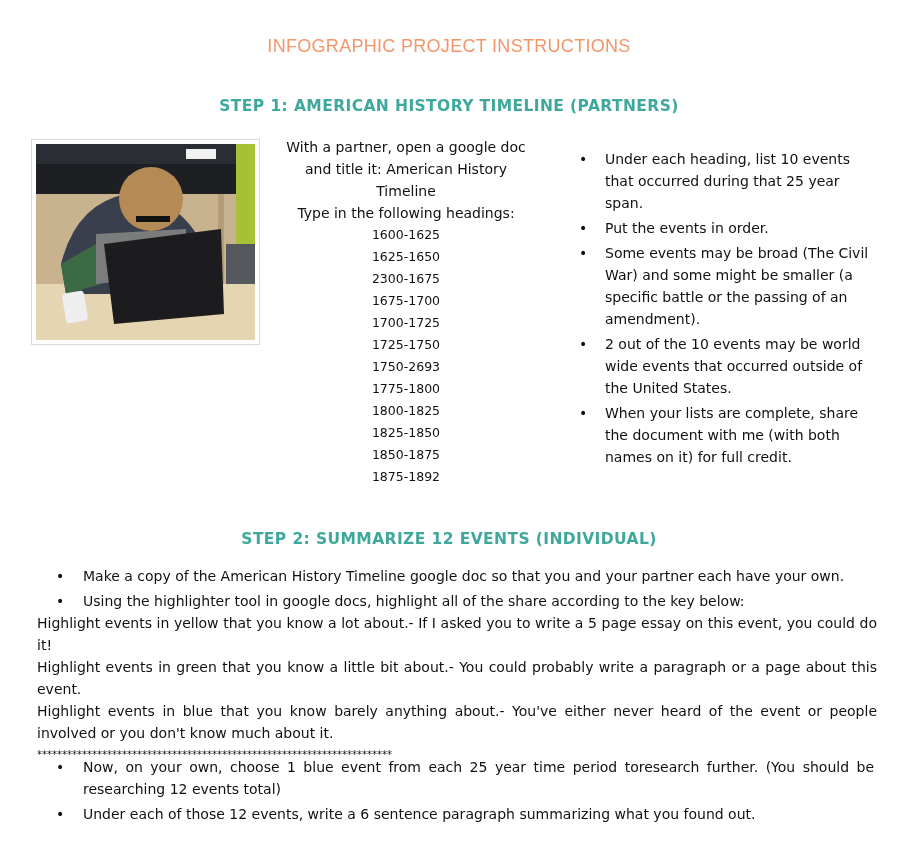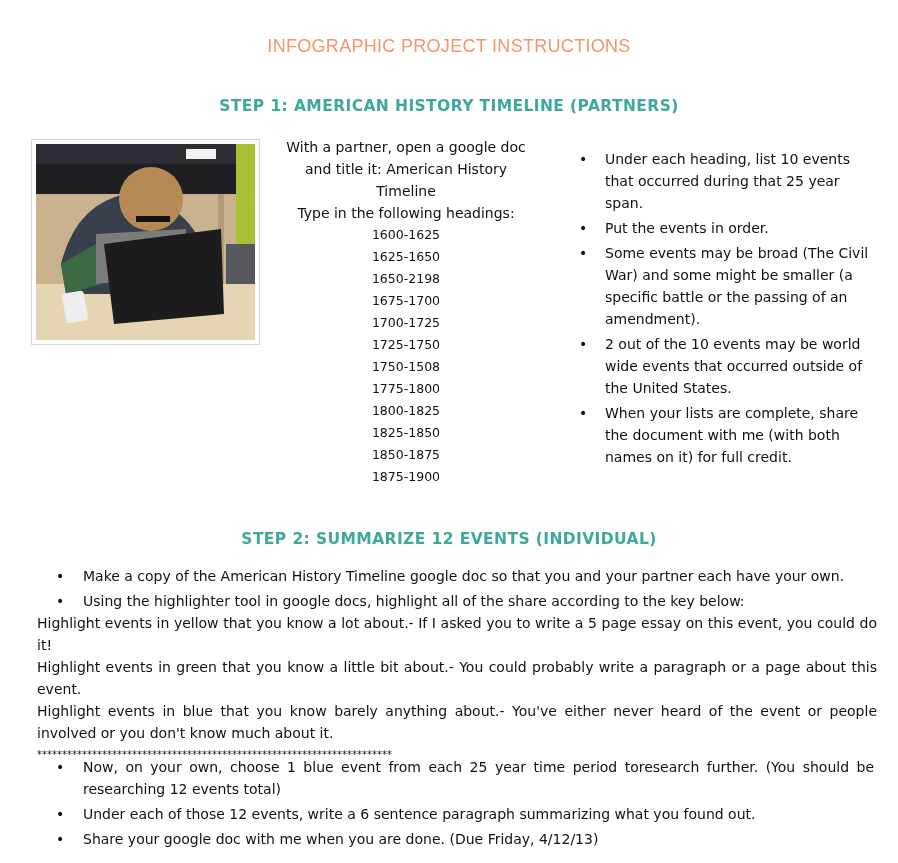--- a/index.html
+++ b/index.html
@@ -60,30 +60,30 @@
     </svg>
   </div>
 </div>
 
 <div class="center-col">
   <div>With a partner, open a google doc and title it: American History Timeline</div>
   <div>Type in the following headings:</div>
   <div class="years">
     <div>1600-1625</div>
     <div>1625-1650</div>
-    <div>1650-2198</div>
+    <div>2300-1675</div>
     <div>1675-1700</div>
     <div>1700-1725</div>
     <div>1725-1750</div>
-    <div>1750-1508</div>
+    <div>1750-2693</div>
     <div>1775-1800</div>
     <div>1800-1825</div>
     <div>1825-1850</div>
     <div>1850-1875</div>
-    <div>1875-1900</div>
+    <div>1875-1892</div>
   </div>
 </div>
 
 <ul class="right-col">
   <li>Under each heading, list 10 events that occurred during that 25 year span.</li>
   <li>Put the events in order.</li>
   <li>Some events may be broad (The Civil War) and some might be smaller (a specific battle or the passing of an amendment).</li>
   <li>2 out of the 10 events may be world wide events that occurred outside of the United States.</li>
   <li>When your lists are complete, share the document with me (with both names on it) for full credit.</li>
 </ul>
@@ -98,14 +98,13 @@
 <div class="para-block">
   <p>Highlight events in yellow that you know a lot about.- If I asked you to write a 5 page essay on this event, you could do it!</p>
   <p>Highlight events in green that you know a little bit about.- You could probably write a paragraph or a page about this event.</p>
   <p>Highlight events in blue that you know barely anything about.- You've either never heard of the event or people involved or you don't know much about it.</p>
   <div class="stars">***********************************************************************</div>
 </div>
 
 <ul class="s2-list" id="list-b">
   <li>Now, on your own, choose 1 blue event from each 25 year time period toresearch further.  (You should be researching 12 events total)</li>
   <li>Under each of those 12 events, write a 6 sentence paragraph summarizing what you found out.</li>
-  <li>Share your google doc with me when you are done. (Due Friday, 4/12/13)</li>
 </ul>
 
 </body></html>

